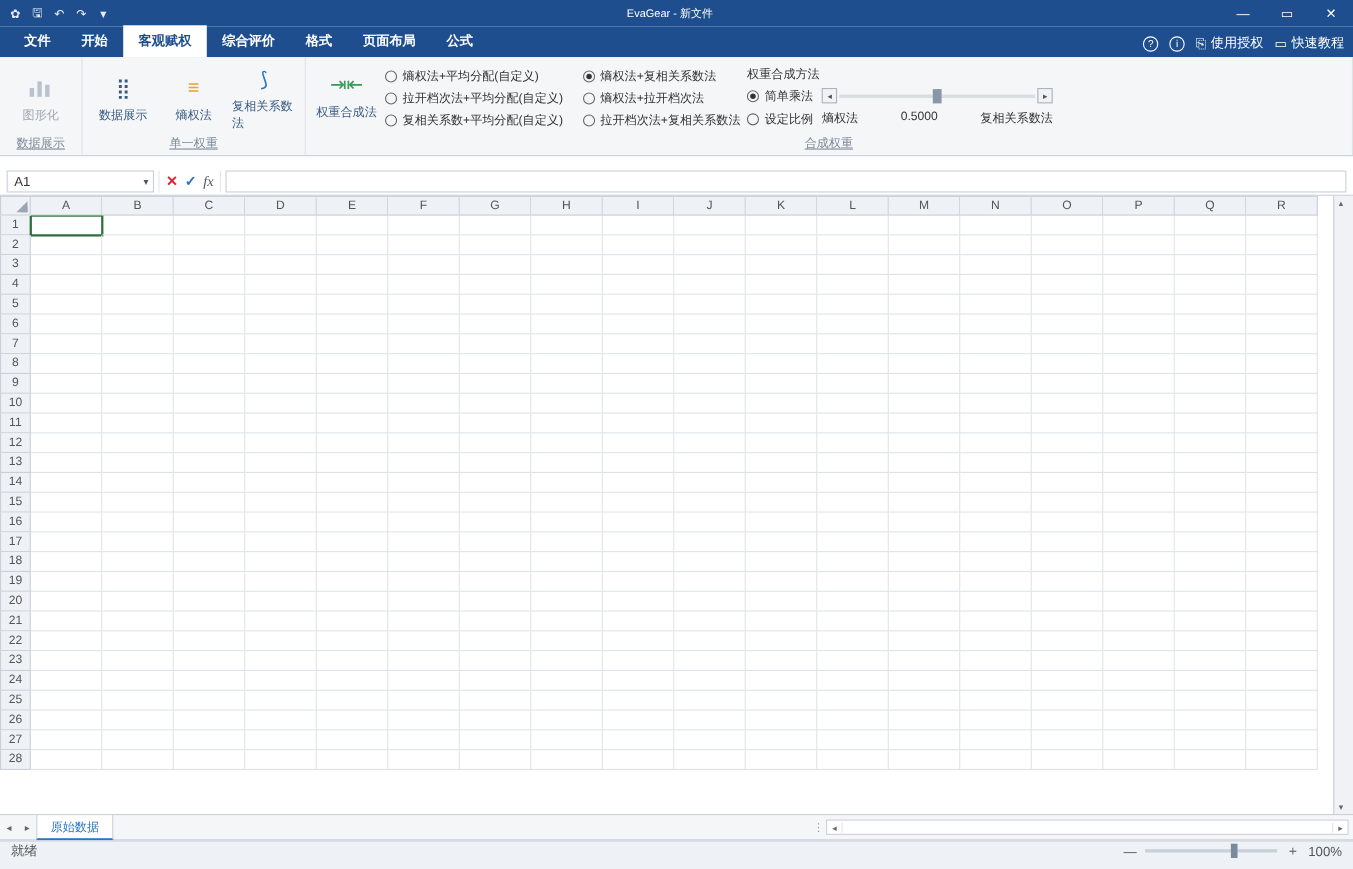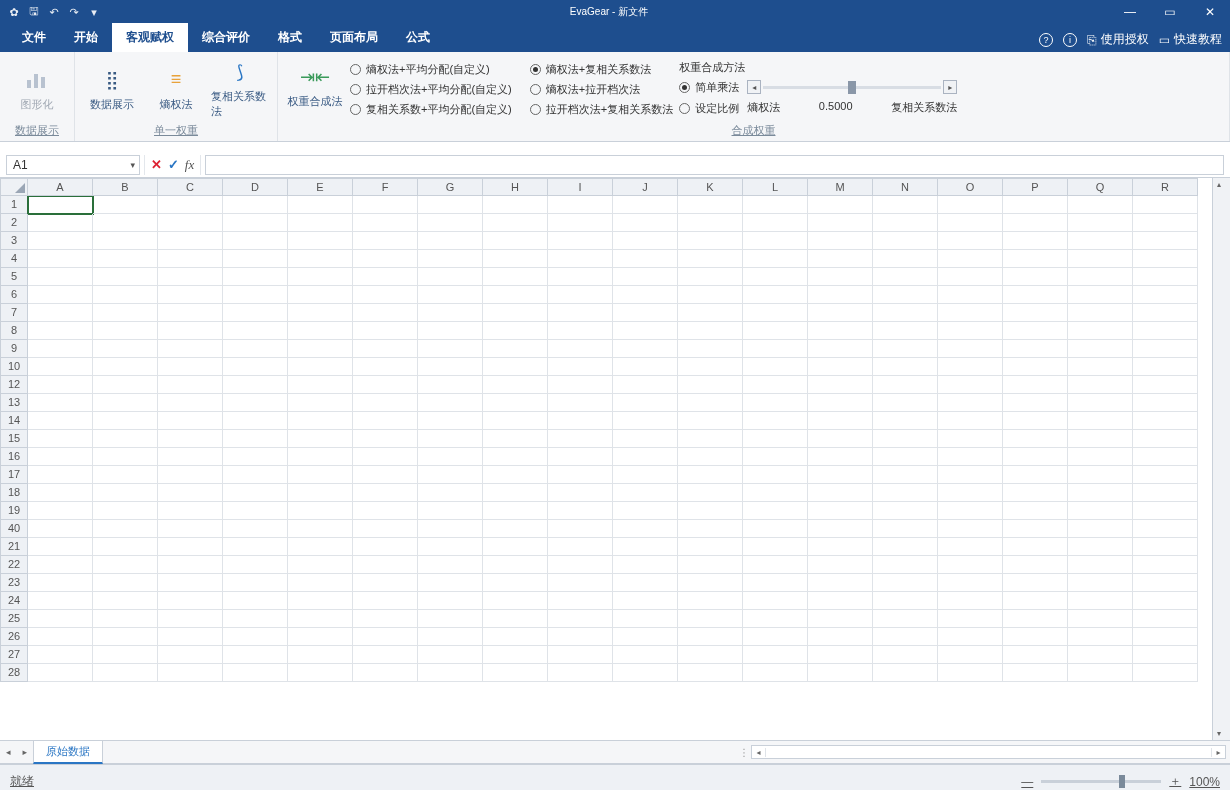--- a/index.html
+++ b/index.html
@@ -73,21 +73,21 @@
 
 .sheets { height:24px; border-top:1px solid #c9d0d9; border-bottom:1px solid #c9d0d9; display:flex; align-items:center; background:#f5f6f8; }
 .sheets .nav { padding:0 6px; font-size:9px; color:#666; }
 .sheets .stab { padding:3px 12px; background:#fff; border:1px solid #c9d0d9; border-bottom:2px solid #2a76c4; font-size:11px; color:#2a5; color:#2a76c4; }
 .sheets .hsplit { margin-left:auto; width:8px; color:#999; font-size:10px; }
 .sheets .hscroll { flex:0 0 475px; height:14px; border:1px solid #c9d0d9; margin:0 4px; display:flex; align-items:center; background:#fff; position:relative; }
 .sheets .hscroll .b { width:14px; text-align:center; font-size:8px; color:#666; border-right:1px solid #dfe3e8; }
 .sheets .hscroll .b:last-child { border-left:1px solid #dfe3e8; border-right:none; margin-left:auto; }
 
 
-.status { height:26px; background:#eef1f5; border-top:1px solid #c9d0d9; display:flex; align-items:flex-end; padding:0 10px; font-size:12px; color:#555;text-decoration:underline; }
+.status { height:26px; background:#eef1f5; border-top:1px solid #c9d0d9; display:flex; align-items:flex-start; padding:0 10px; font-size:12px; color:#555; }
 .status .zoom { margin-left:auto; display:flex; align-items:center; gap:8px; }
 .status .ztrack { width:120px; height:3px; background:#c9d0d9; position:relative; }
 .status .ztrack::after { content:""; position:absolute; left:65%; top:-5px; width:6px; height:13px; background:#7a8a9a; }
 </style>
 </head>
 <body>
 
 <div class="titlebar">
   <div class="qat">
     <span>✿</span>
@@ -469,20 +469,41 @@
           <div class="cell"></div>
           <div class="cell"></div>
           <div class="cell"></div>
           <div class="cell"></div>
           <div class="cell"></div>
           <div class="cell"></div>
           <div class="cell"></div>
           <div class="cell"></div>
         </div>
         <div class="row">
+          <div class="rh">11</div>
+          <div class="cell"></div>
+          <div class="cell"></div>
+          <div class="cell"></div>
+          <div class="cell"></div>
+          <div class="cell"></div>
+          <div class="cell"></div>
+          <div class="cell"></div>
+          <div class="cell"></div>
+          <div class="cell"></div>
+          <div class="cell"></div>
+          <div class="cell"></div>
+          <div class="cell"></div>
+          <div class="cell"></div>
+          <div class="cell"></div>
+          <div class="cell"></div>
+          <div class="cell"></div>
+          <div class="cell"></div>
+          <div class="cell"></div>
+        </div>
+        <div class="row">
           <div class="rh">12</div>
           <div class="cell"></div>
           <div class="cell"></div>
           <div class="cell"></div>
           <div class="cell"></div>
           <div class="cell"></div>
           <div class="cell"></div>
           <div class="cell"></div>
           <div class="cell"></div>
           <div class="cell"></div>
@@ -637,21 +658,21 @@
           <div class="cell"></div>
           <div class="cell"></div>
           <div class="cell"></div>
           <div class="cell"></div>
           <div class="cell"></div>
           <div class="cell"></div>
           <div class="cell"></div>
           <div class="cell"></div>
         </div>
         <div class="row">
-          <div class="rh">40</div>
+          <div class="rh">20</div>
           <div class="cell"></div>
           <div class="cell"></div>
           <div class="cell"></div>
           <div class="cell"></div>
           <div class="cell"></div>
           <div class="cell"></div>
           <div class="cell"></div>
           <div class="cell"></div>
           <div class="cell"></div>
           <div class="cell"></div>

